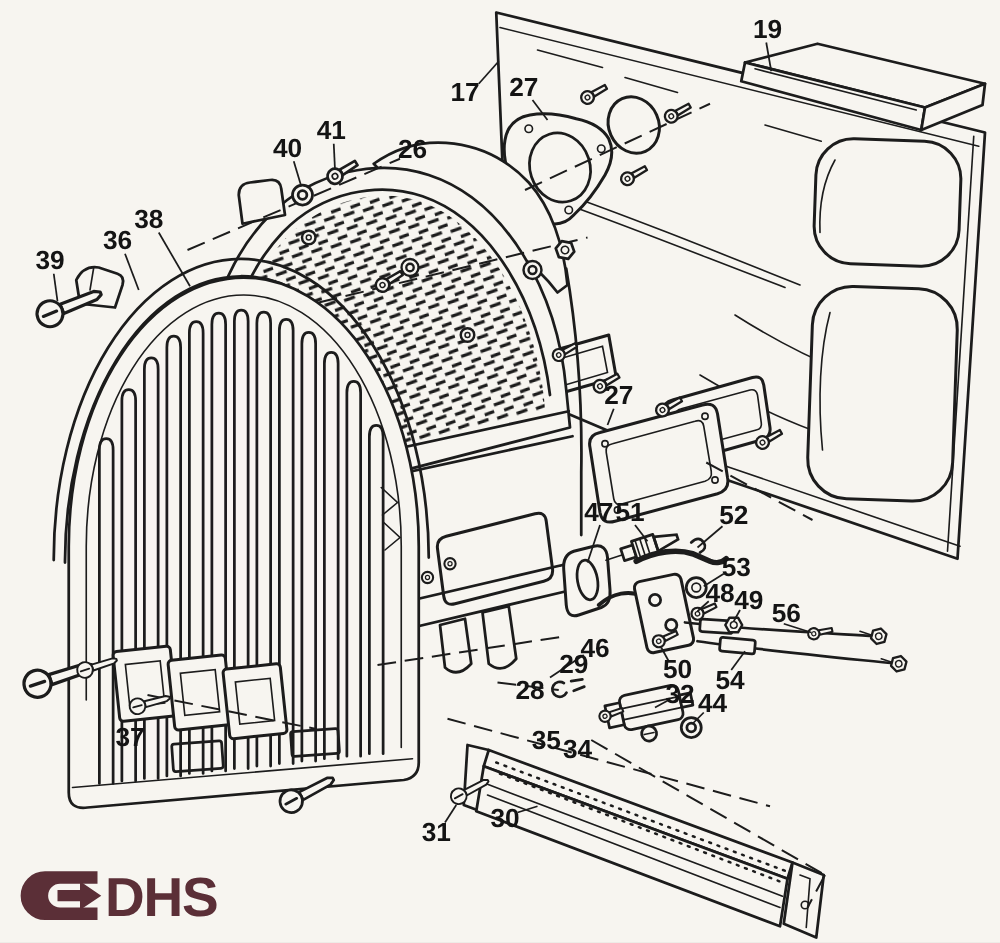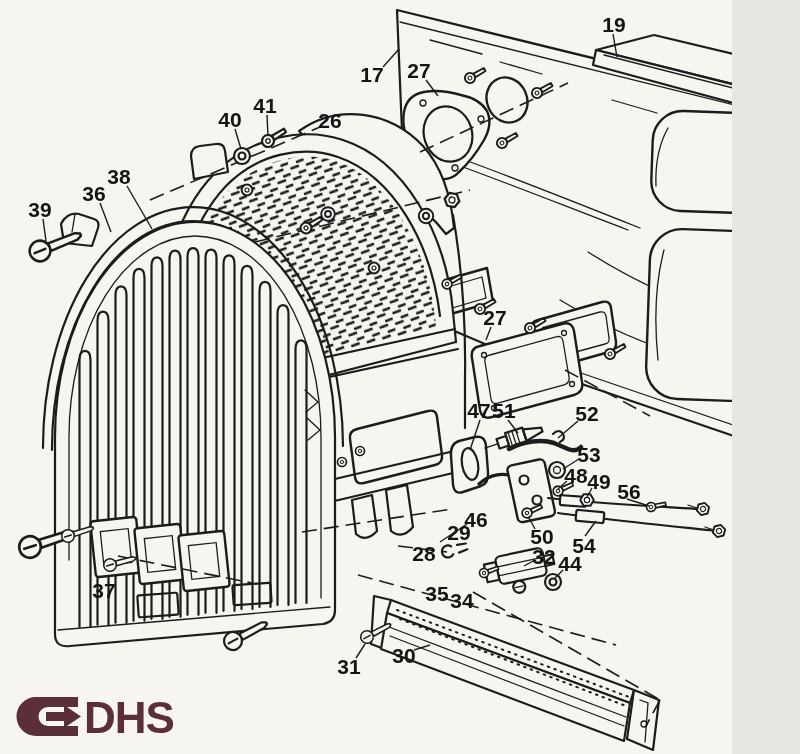--- a/index.html
+++ b/index.html
@@ -1,16 +1,16 @@
 <!DOCTYPE html>
 <html><head>
 <meta charset="utf-8">
 <style>
   html,body{margin:0;padding:0;background:#e8e6e1;}
-  .stage{position:relative;width:732px;height:754px;background:#f7f5f0;overflow:hidden;
+  .stage{position:relative;width:800px;height:754px;background:#f7f5f0;overflow:hidden;
          font-family:"Liberation Sans", sans-serif;}
   svg{display:block;}
   .part   {fill:#f7f5f0;stroke:#1c1c1c;stroke-width:2.2;stroke-linejoin:round;}
   .part2  {fill:#f7f5f0;stroke:#1c1c1c;stroke-width:2.4;stroke-linejoin:round;}
   .line2  {fill:none;stroke:#1c1c1c;stroke-width:2.2;stroke-linecap:round;}
   .thin   {fill:none;stroke:#1c1c1c;stroke-width:1.3;stroke-linecap:round;}
   .tube   {fill:none;stroke:#1c1c1c;stroke-width:4.5;stroke-linecap:round;}
   .tube2  {fill:none;stroke:#1c1c1c;stroke-width:3.2;stroke-linecap:round;}
   .dots   {fill:none;stroke:#1c1c1c;stroke-width:2;stroke-dasharray:1.5 5.5;stroke-linecap:round;}
   .dash   {fill:none;stroke:#1c1c1c;stroke-width:1.6;stroke-dasharray:15 7;}

